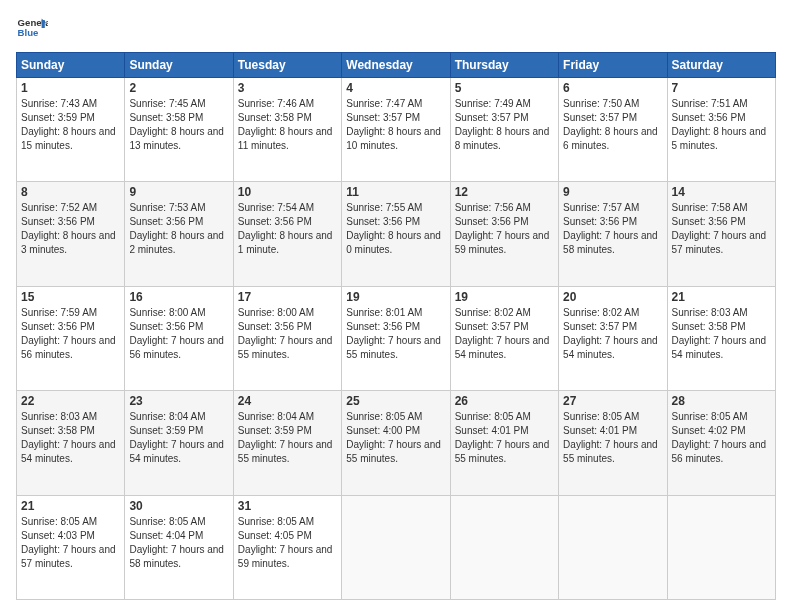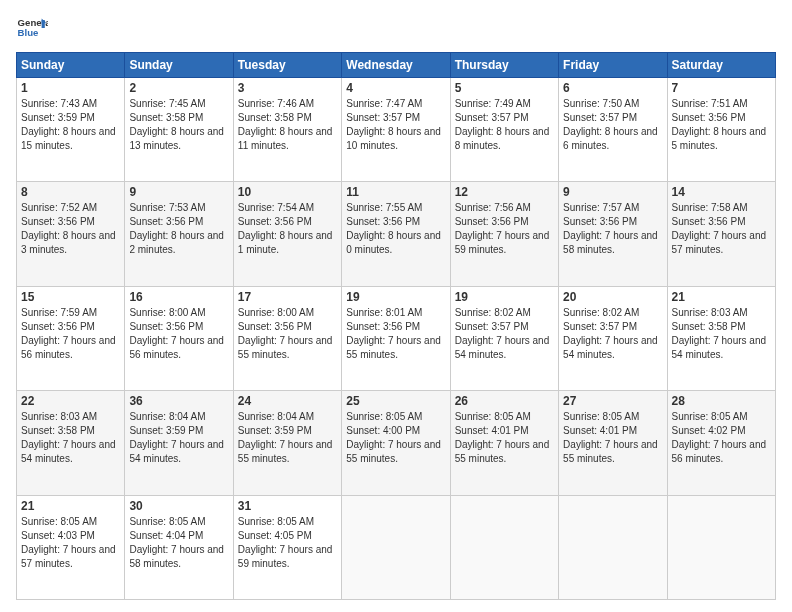--- a/index.html
+++ b/index.html
@@ -207,21 +207,21 @@
           <span class="day-num">21</span>
           <span class="day-info">Sunrise: 8:03 AM<br>Sunset: 3:58 PM<br>Daylight: 7 hours and 54 minutes.</span>
         </td>
         </tr>
         <tr>
           <td>
           <span class="day-num">22</span>
           <span class="day-info">Sunrise: 8:03 AM<br>Sunset: 3:58 PM<br>Daylight: 7 hours and 54 minutes.</span>
         </td>
           <td>
-          <span class="day-num">36</span>
+          <span class="day-num">23</span>
           <span class="day-info">Sunrise: 8:04 AM<br>Sunset: 3:59 PM<br>Daylight: 7 hours and 54 minutes.</span>
         </td>
           <td>
           <span class="day-num">24</span>
           <span class="day-info">Sunrise: 8:04 AM<br>Sunset: 3:59 PM<br>Daylight: 7 hours and 55 minutes.</span>
         </td>
           <td>
           <span class="day-num">25</span>
           <span class="day-info">Sunrise: 8:05 AM<br>Sunset: 4:00 PM<br>Daylight: 7 hours and 55 minutes.</span>
         </td>

